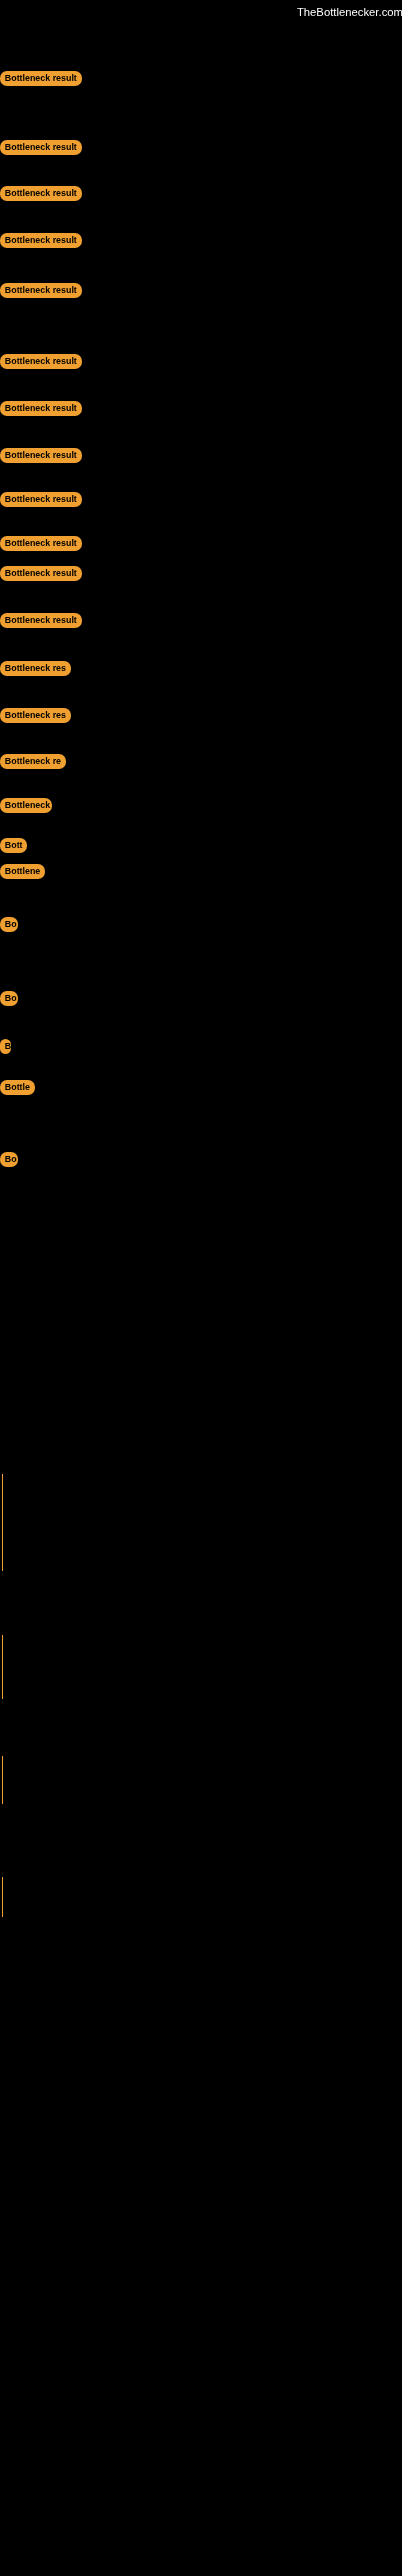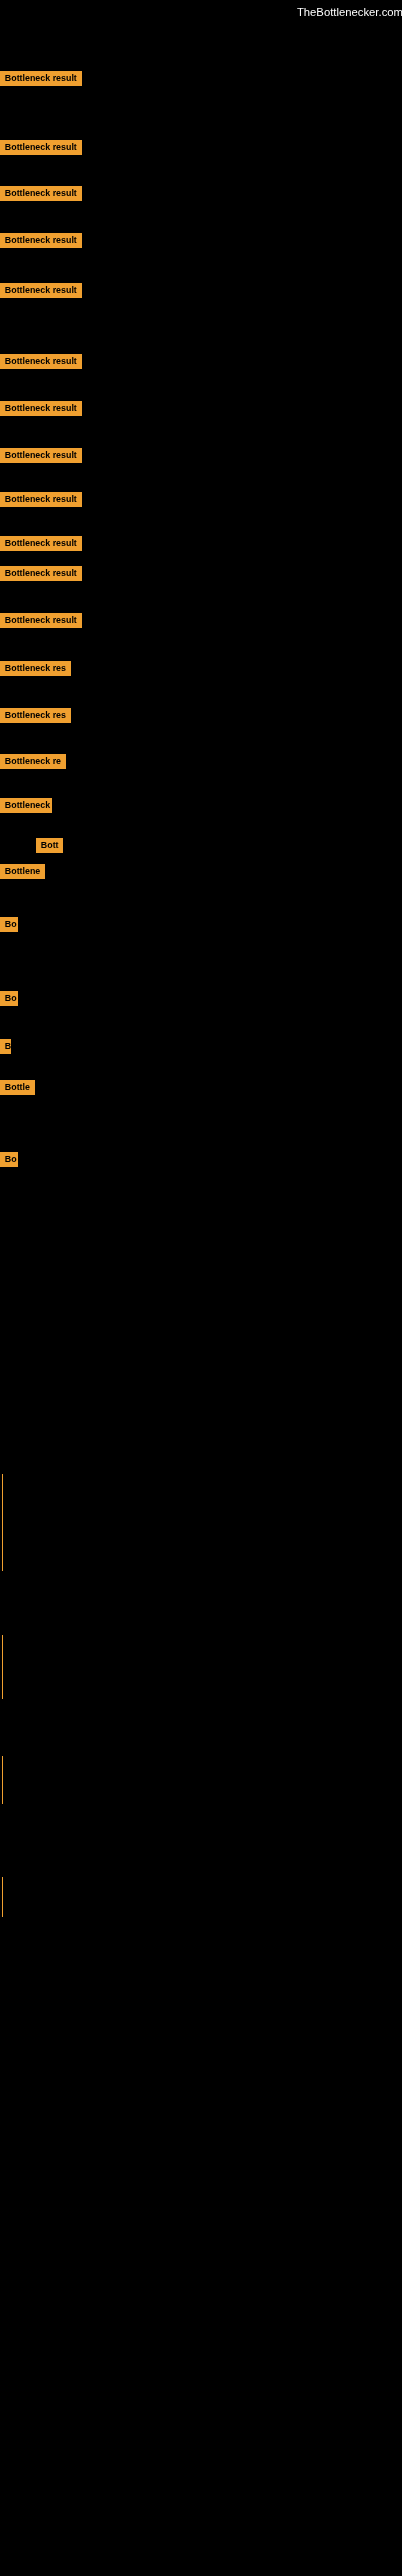--- a/index.html
+++ b/index.html
@@ -25,20 +25,21 @@
       display: inline-block;
       background-color: #f0a030;
       color: #000000;
       font-size: 8.9px;
       font-weight: bold;
       padding: 2.4px 4.8px;
       position: absolute;
       left: 0;
       white-space: nowrap;
       overflow: hidden;
+      border-radius: 7px;
     }
     .vertical-line {
       position: absolute;
       left: 1.6px;
       width: 1.6px;
       background-color: #f0a030;
     }
   </style>
 </head>
 <body>
@@ -55,21 +56,21 @@
     <div class="badge" style="top: 376px; max-width: 85px;">Bottleneck result</div>
     <div class="badge" style="top: 423px; max-width: 85px;">Bottleneck result</div>
     <div class="badge" style="top: 467px; max-width: 85px;">Bottleneck result</div>
     <div class="badge" style="top: 511px; max-width: 85px;">Bottleneck result</div>
     <div class="badge" style="top: 541px; max-width: 85px;">Bottleneck result</div>
     <div class="badge" style="top: 588px; max-width: 85px;">Bottleneck result</div>
     <div class="badge" style="top: 636px; max-width: 72px;">Bottleneck res</div>
     <div class="badge" style="top: 683px; max-width: 72px;">Bottleneck res</div>
     <div class="badge" style="top: 729px; max-width: 66px;">Bottleneck re</div>
     <div class="badge" style="top: 773px; max-width: 52px;">Bottleneck</div>
-    <div class="badge" style="top: 813px; max-width: 31px; margin-left: 36px;">Bott</div>
+    <div class="badge" style="top: 813px; max-width: 31px;">Bott</div>
     <div class="badge" style="top: 839px; max-width: 47px;">Bottlene</div>
     <div class="badge" style="top: 892px; max-width: 17.7px;">Bo</div>
     <div class="badge" style="top: 966px; max-width: 17.7px;">Bo</div>
     <div class="badge" style="top: 1014px; max-width: 11.3px;">B</div>
     <div class="badge" style="top: 1055px; max-width: 39px;">Bottle</div>
     <div class="badge" style="top: 1127px; max-width: 17.7px;">Bo</div>
     <div class="vertical-line" style="top: 1449px; height: 97px;"></div>
     <div class="vertical-line" style="top: 1610px; height: 64px;"></div>
     <div class="vertical-line" style="top: 1731px; height: 48px;"></div>
     <div class="vertical-line" style="top: 1852px; height: 40px;"></div>

